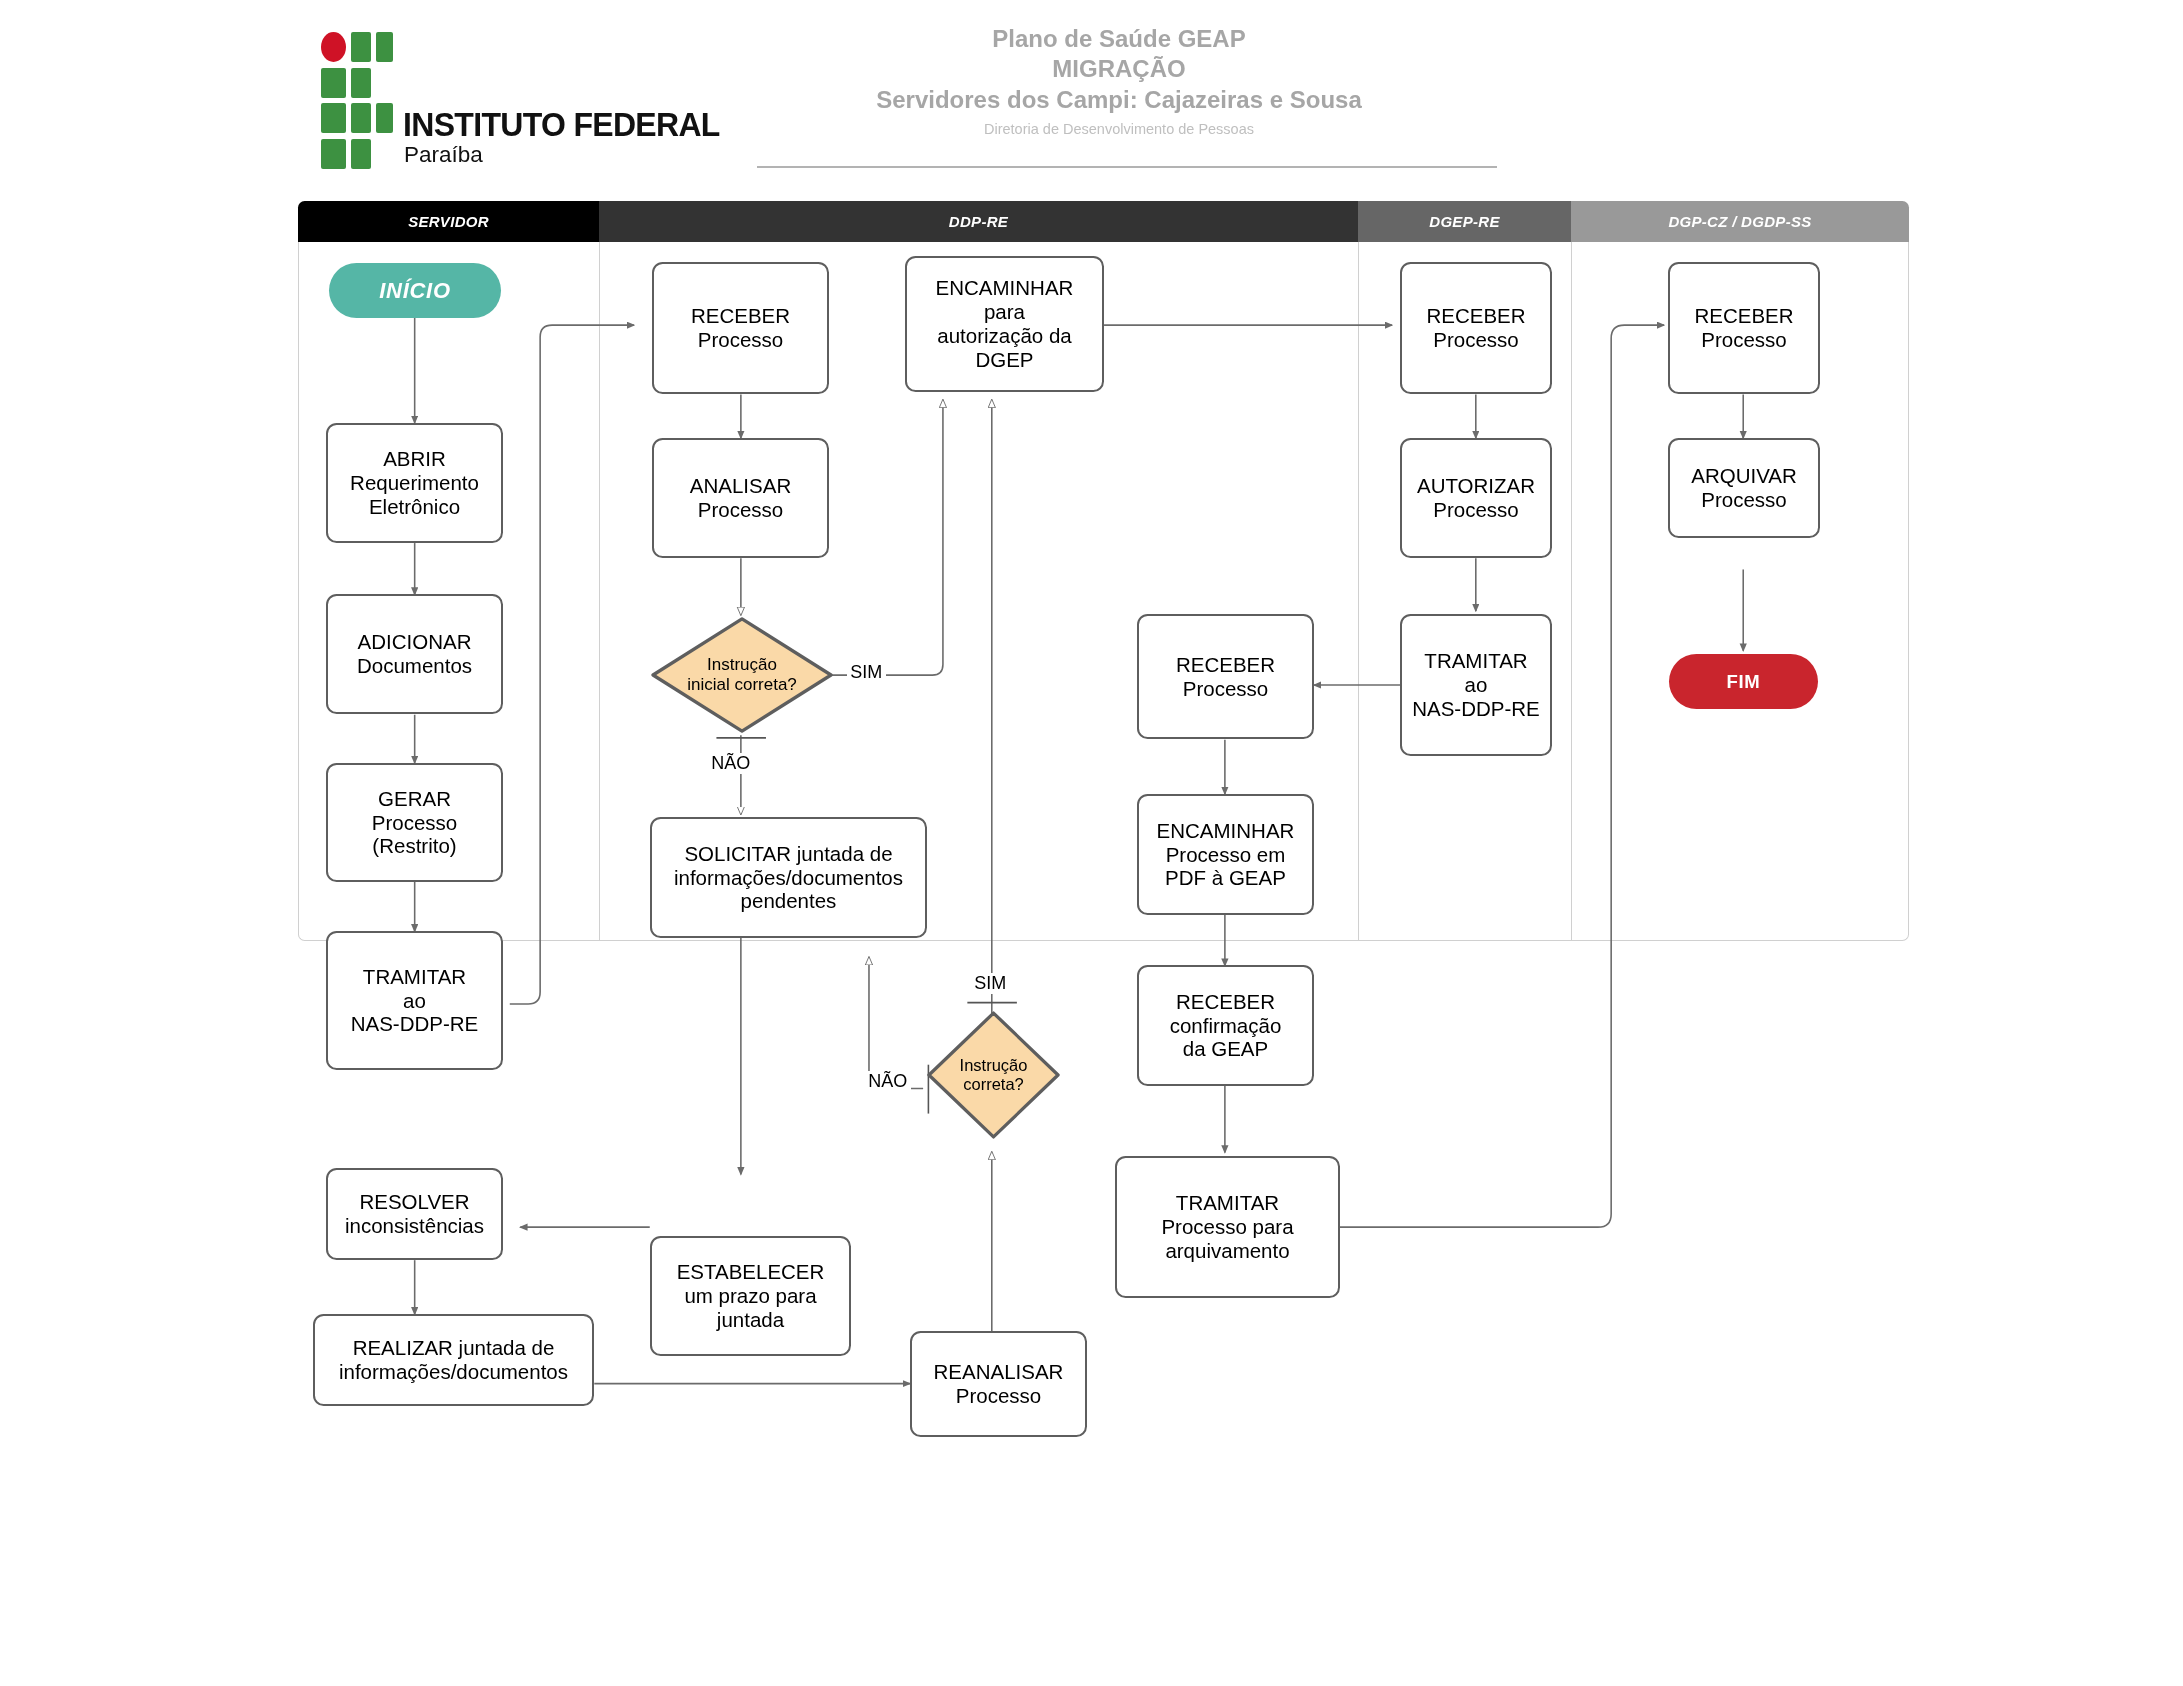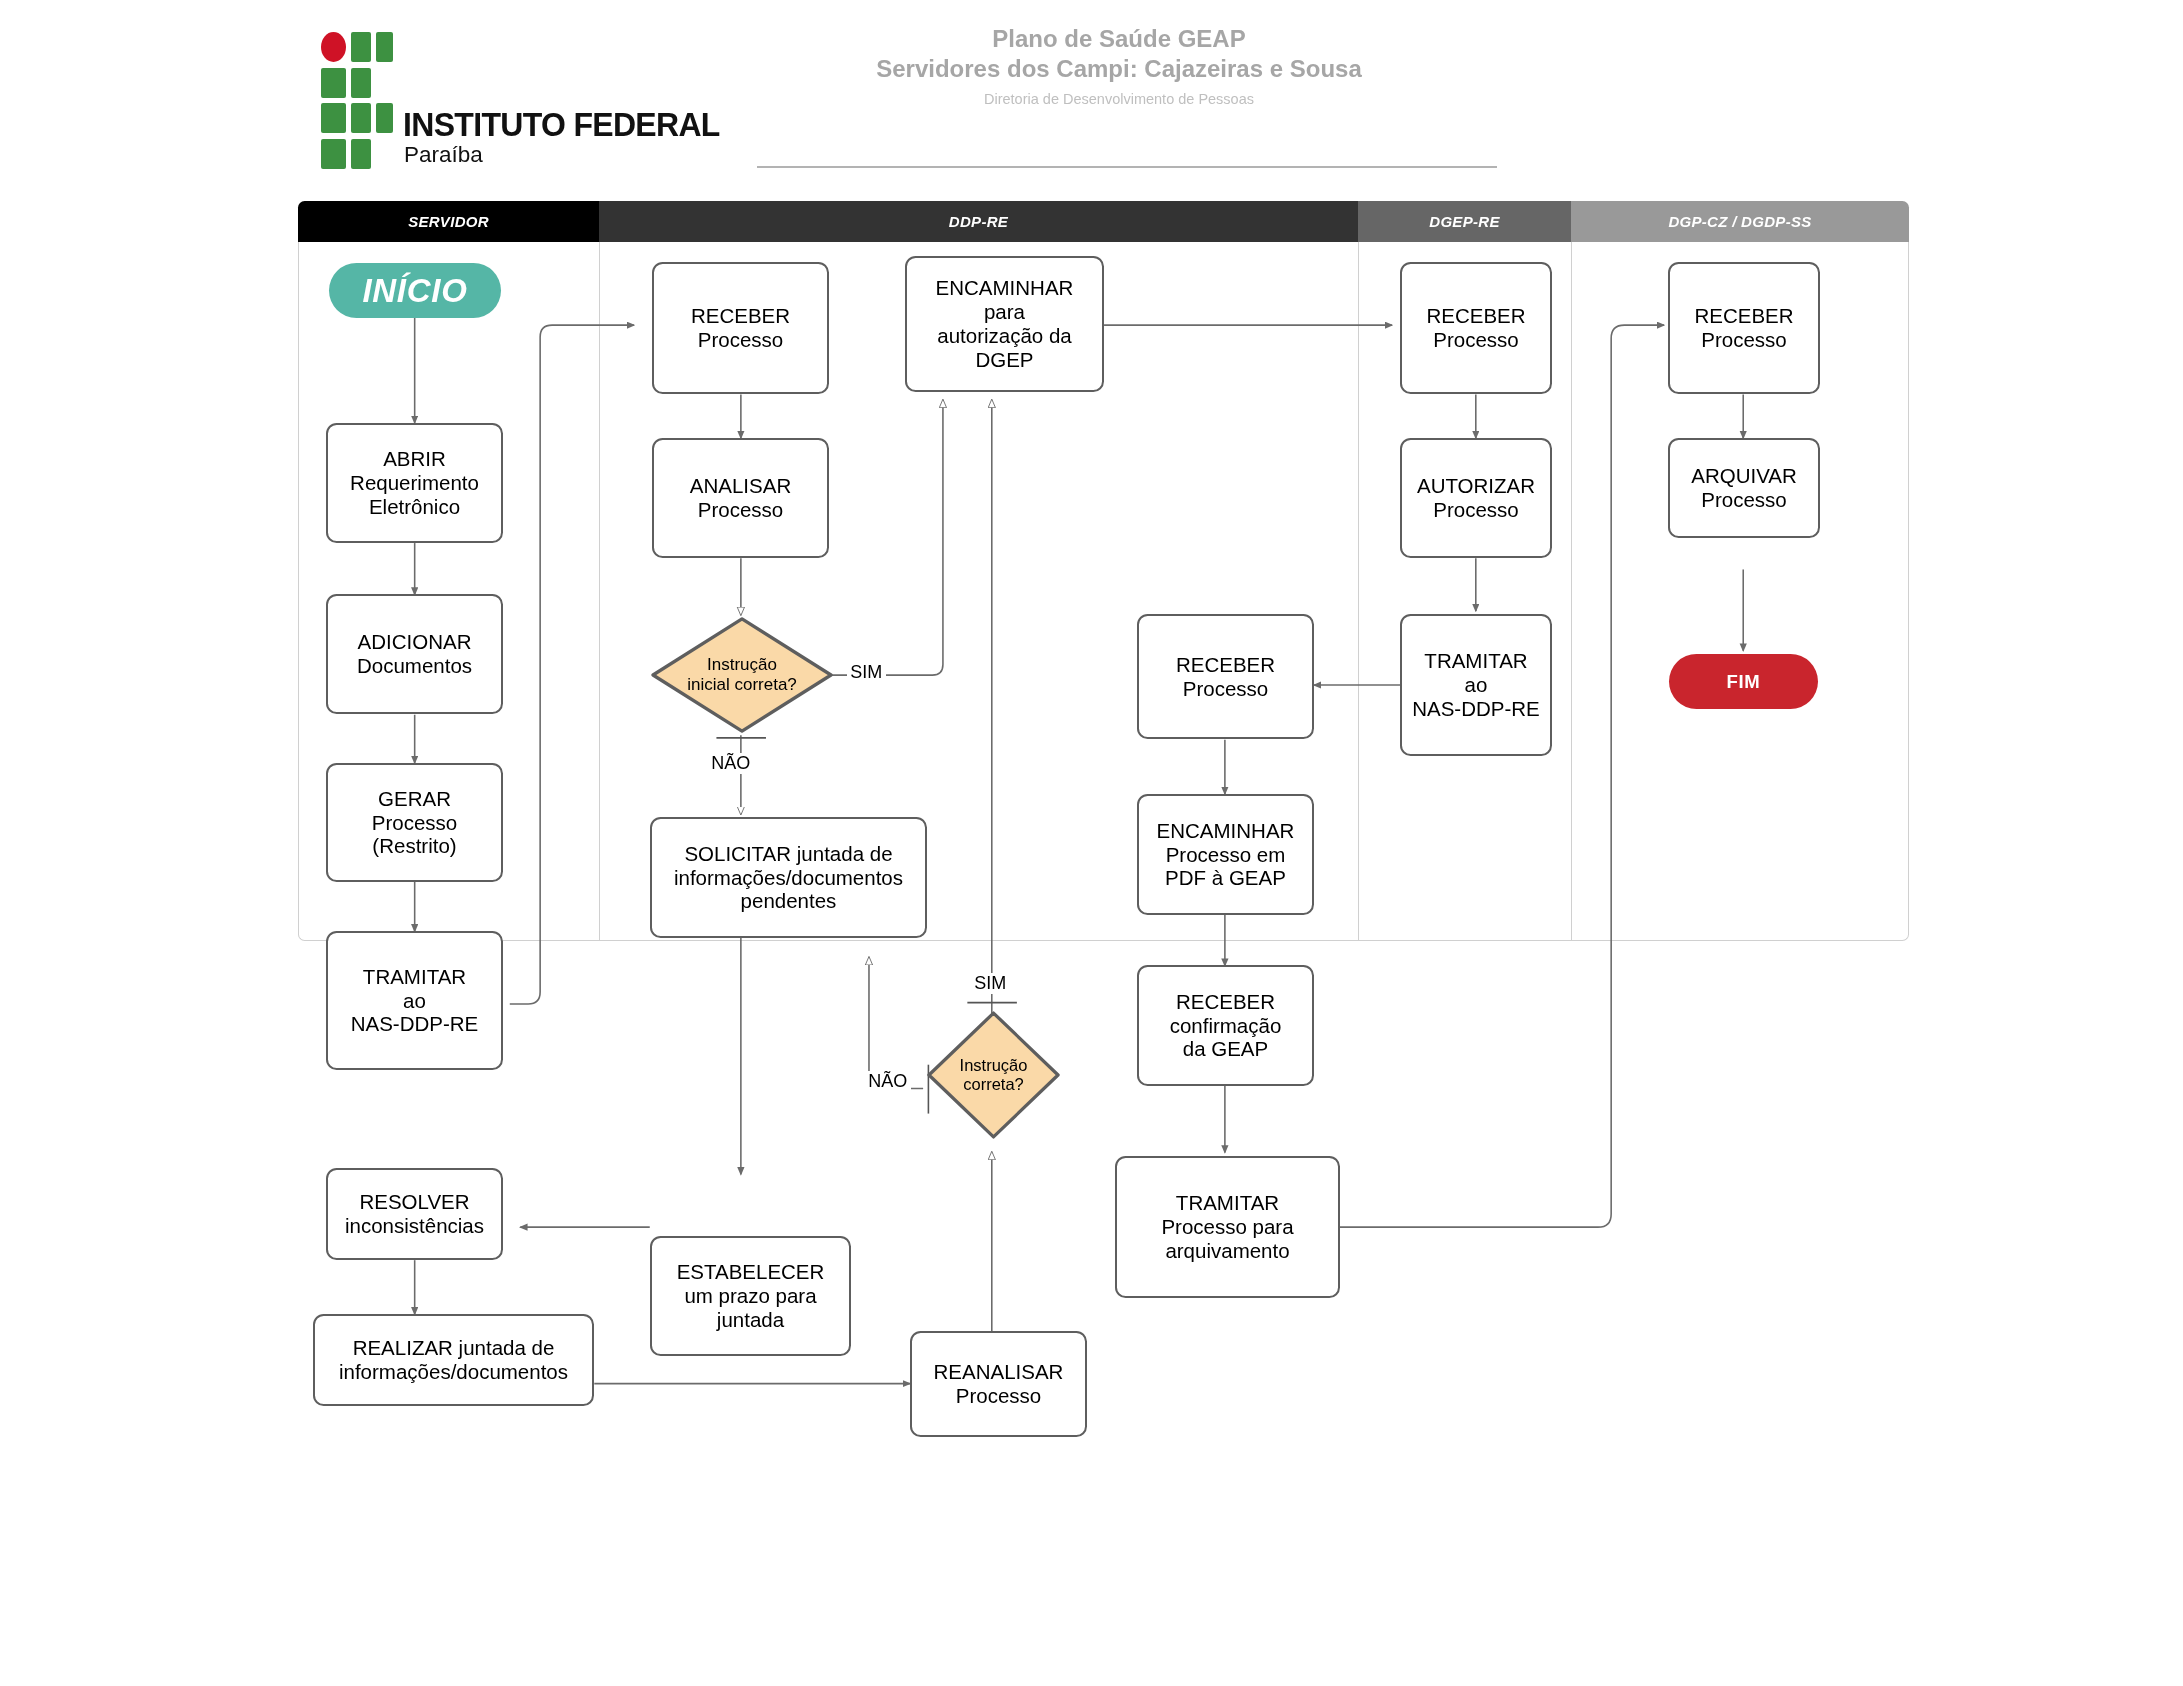--- a/index.html
+++ b/index.html
@@ -37,21 +37,21 @@
                 border-radius:0 0 6.6px 6.6px;}
 
   
   .node{position:absolute;box-sizing:border-box;border:2.6px solid #5e5e5e;
         border-radius:10.6px;background:#fff;display:flex;align-items:center;
         justify-content:center;text-align:center;font-size:20.5px;color:#000;
         line-height:1.16;padding:2.6px 5.3px;}
   .terminator{position:absolute;box-sizing:border-box;border-radius:40px;
         display:flex;align-items:center;justify-content:center;text-align:center;
         color:#fff;}
-  .t-start{background:#55b6a6;font-size:33px;font-weight:bold;font-style:italic;
+  .t-start{background:#55b6a6;font-size:22px;font-weight:bold;font-style:italic;
            letter-spacing:0.7px;}
   .t-end{background:#c9252d;font-size:18.5px;font-weight:bold;letter-spacing:0.7px;}
   .decision{position:absolute;}
   .decision .dlabel{position:absolute;left:0;top:0;width:100%;height:100%;
         display:flex;align-items:center;justify-content:center;text-align:center;
         font-size:17px;color:#000;line-height:1.18;z-index:2;}
   .edge-label{position:absolute;font-size:18px;color:#000;background:#fff;
         padding:0 3.3px;white-space:nowrap;}
 
   svg.wires{position:absolute;left:0;top:0;width:2183px;height:1687px;
@@ -72,20 +72,21 @@
     <span class="logo-sq" style="left:55px;top:71px;width:17px;height:30px;"></span>
     <span class="logo-sq" style="left:0;top:107px;width:25px;height:30px;"></span>
     <span class="logo-sq" style="left:30px;top:107px;width:20px;height:30px;"></span>
   </div>
   <div class="logo-txt1">INSTITUTO FEDERAL</div>
   <div class="logo-txt2">Paraíba</div>
 </div>
 
 <div class="abs" id="title-block">
   <div class="t-main">Plano de Saúde GEAP</div>
+  <div class="t-main">MIGRAÇÃO</div>
   <div class="t-main">Servidores dos Campi: Cajazeiras e Sousa</div>
   <div class="t-sub">Diretoria de Desenvolvimento de Pessoas</div>
 </div>
 <div class="t-rule"></div>
 
 <div class="abs" id="frame">
   <div class="lane-outline"></div>
 
   <div class="lane-head" style="left:0;width:301px;background:#000000;border-radius:6.6px 0 0 0;">
     <span>SERVIDOR</span>

